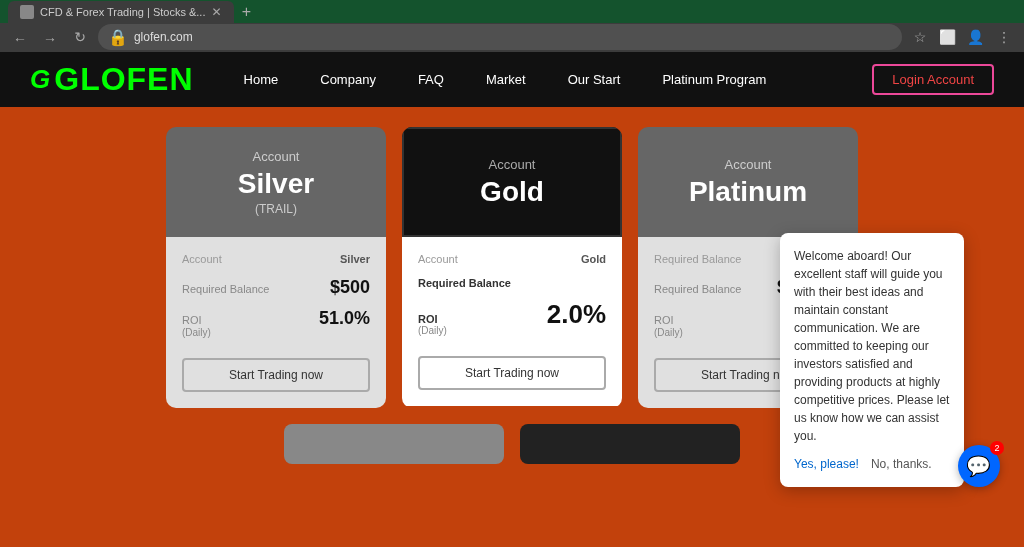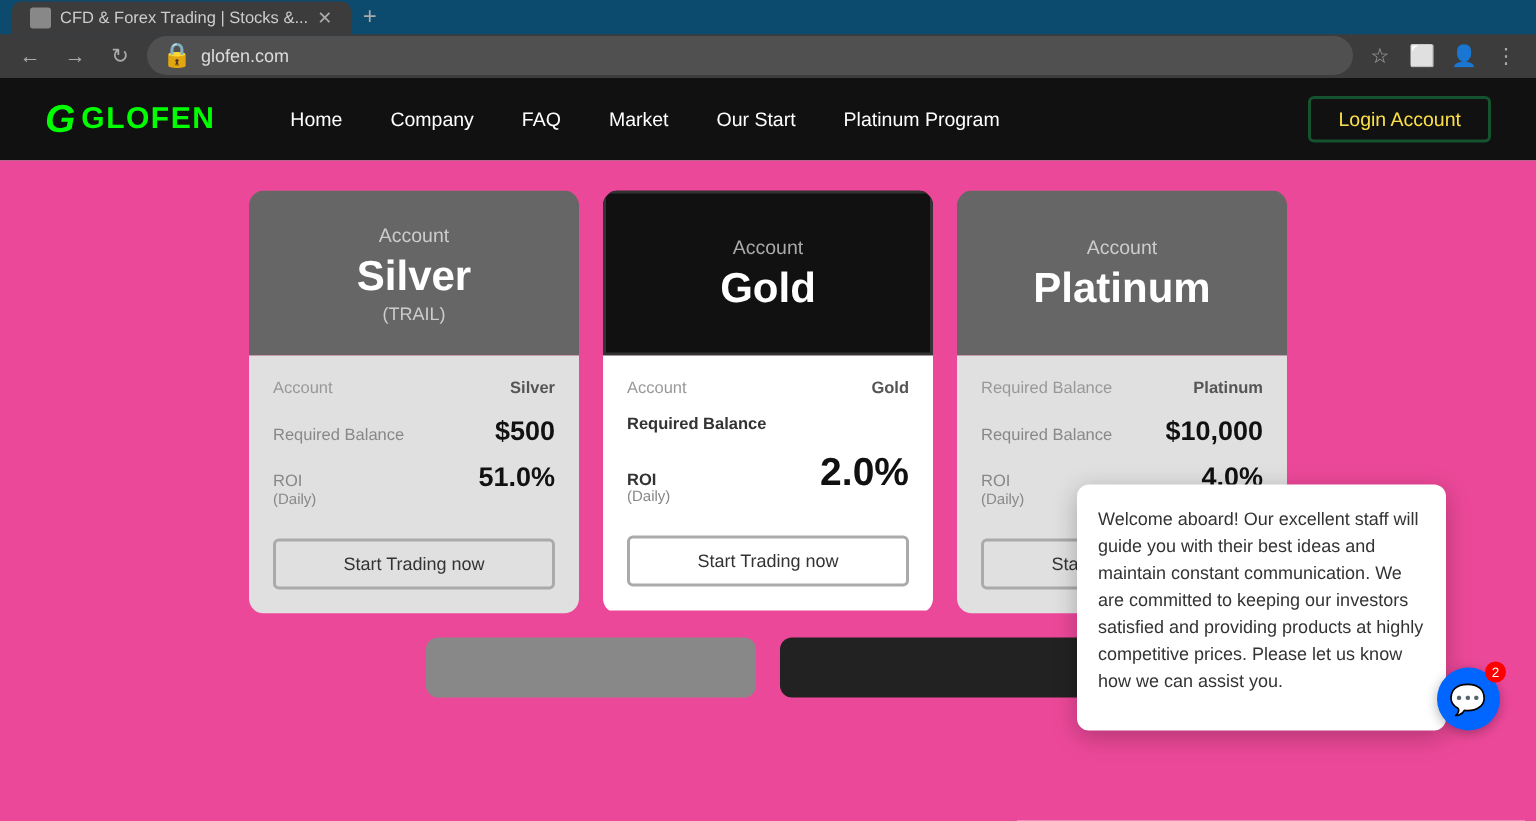--- a/index.html
+++ b/index.html
@@ -14,21 +14,21 @@
 
     
     .browser-chrome {
       background: #3c3c3c;
       height: 52px;
       display: flex;
       flex-direction: column;
     }
     .browser-tabs {
       height: 28px;
-      background: #0c4a6e;
+      background: #14532d;
       display: flex;
       align-items: flex-end;
       padding: 0 8px;
     }
     .browser-tab {
       background: #3c3c3c;
       height: 22px;
       padding: 0 12px;
       display: flex;
       align-items: center;
@@ -122,50 +122,50 @@
       margin-right: 20px;
     }
     .logo-g {
       color: #00ff00;
       font-size: 26px;
       font-weight: 900;
       font-style: italic;
     }
     .logo-text {
       color: #00ff00;
-      font-size: 20px;
+      font-size: 32px;
       font-weight: 900;
       letter-spacing: 1px;
     }
     .nav-links {
       display: flex;
-      gap: 32px;
+      gap: 42px;
       flex: 1;
       align-items: center;
     }
     .nav-link {
       color: #fff;
       font-size: 13px;
       text-decoration: none;
       cursor: pointer;
     }
     .login-btn {
       background: transparent;
-      border: 2px solid #14532d;
-      color: #fde047;
+      border: 2px solid #ec4899;
+      color: #ef4444;
       padding: 6px 18px;
       border-radius: 4px;
       font-size: 13px;
       cursor: pointer;
       margin-left: auto;
     }
 
     
     .main-content {
-      background: #ec4899;
+      background: #c2410c;
       padding: 20px 30px;
       height: calc(547px - 52px - 55px);
       overflow: hidden;
     }
 
     
     .cards-row {
       display: flex;
       gap: 16px;
       justify-content: center;
@@ -511,22 +511,26 @@
     </div>
 
   </div>
 
   <div class="bottom-cards-row">
     <div class="bottom-card bottom-card-gray"></div>
     <div class="bottom-card bottom-card-black"></div>
   </div>
 </div>
 
-<div class="chat-popup" style="bottom: 60px; right: 60px; width: 246px;">
+<div class="chat-popup" style="bottom: 60px; right: 60px; width: 184px;">
   <p>Welcome aboard! Our excellent staff will guide you with their best ideas and maintain constant communication. We are committed to keeping our investors satisfied and providing products at highly competitive prices. Please let us know how we can assist you.</p>
+  <div class="chat-actions">
+    <span class="chat-yes">Yes, please!</span>
+    <span class="chat-no">No, thanks.</span>
+  </div>
 </div>
 
 <div style="position: absolute; bottom: 30px; right: 14px;">
   <div class="chat-fab">
     💬
     <div class="chat-badge">2</div>
   </div>
 </div>
 
 </body></html>

